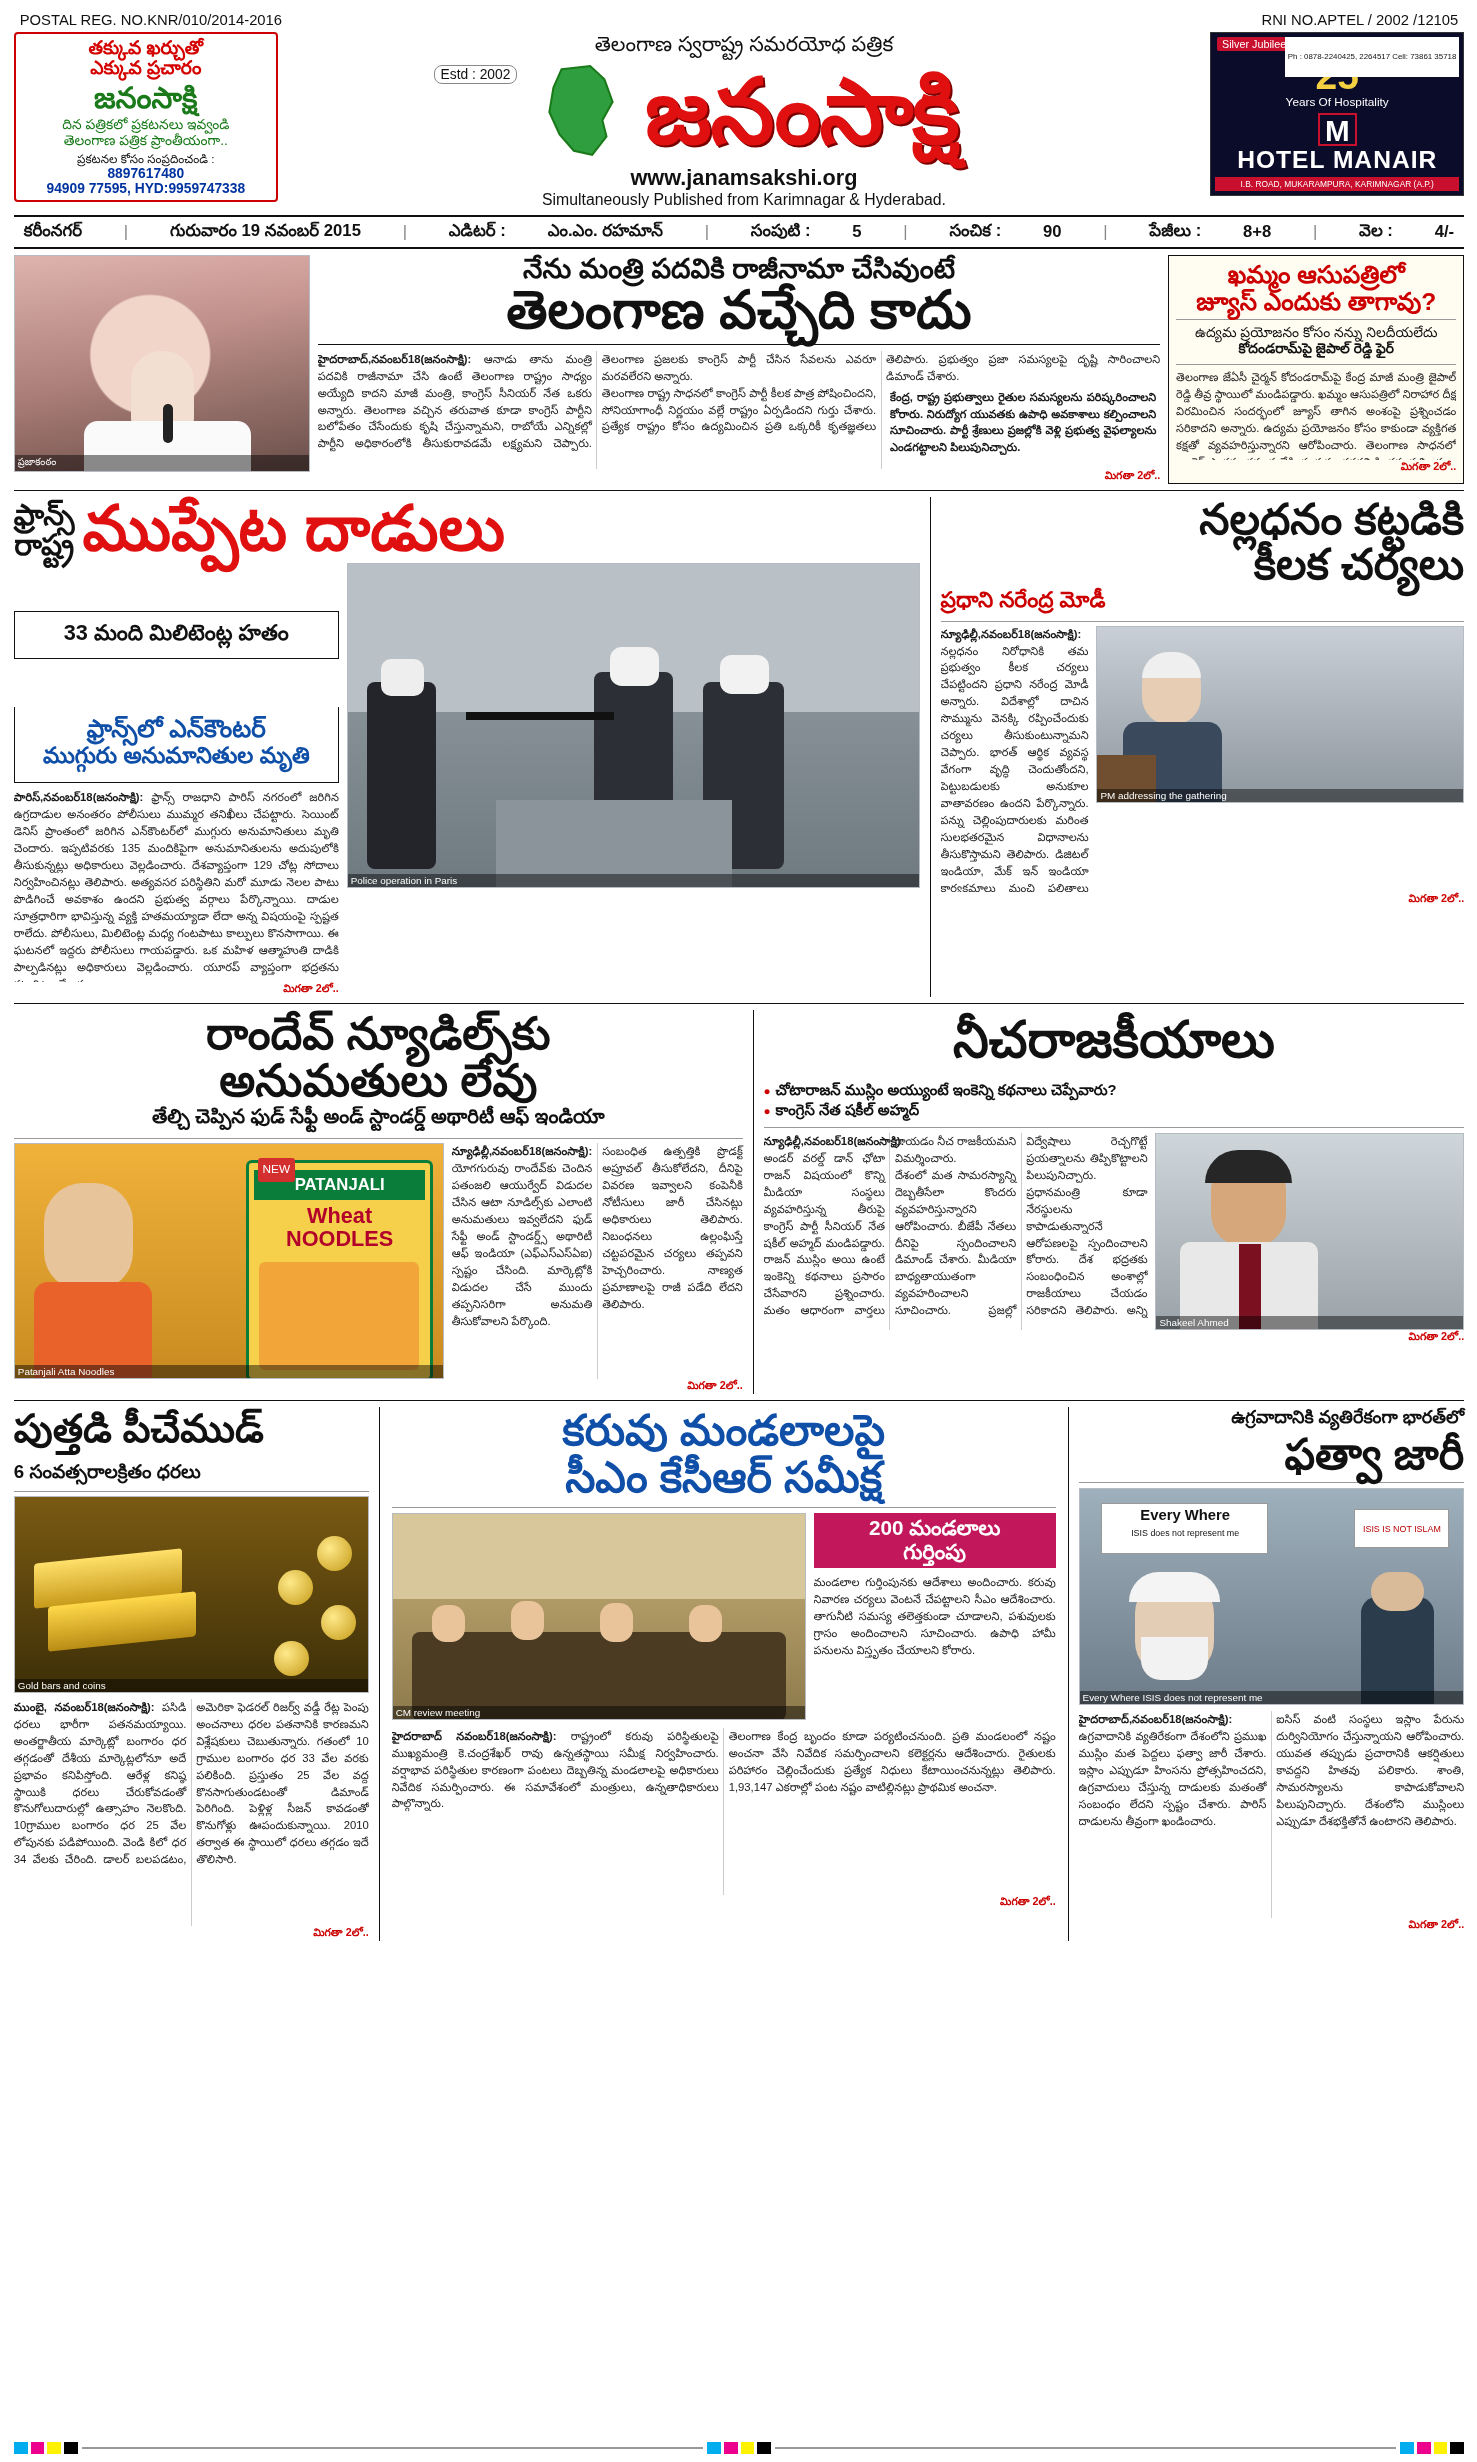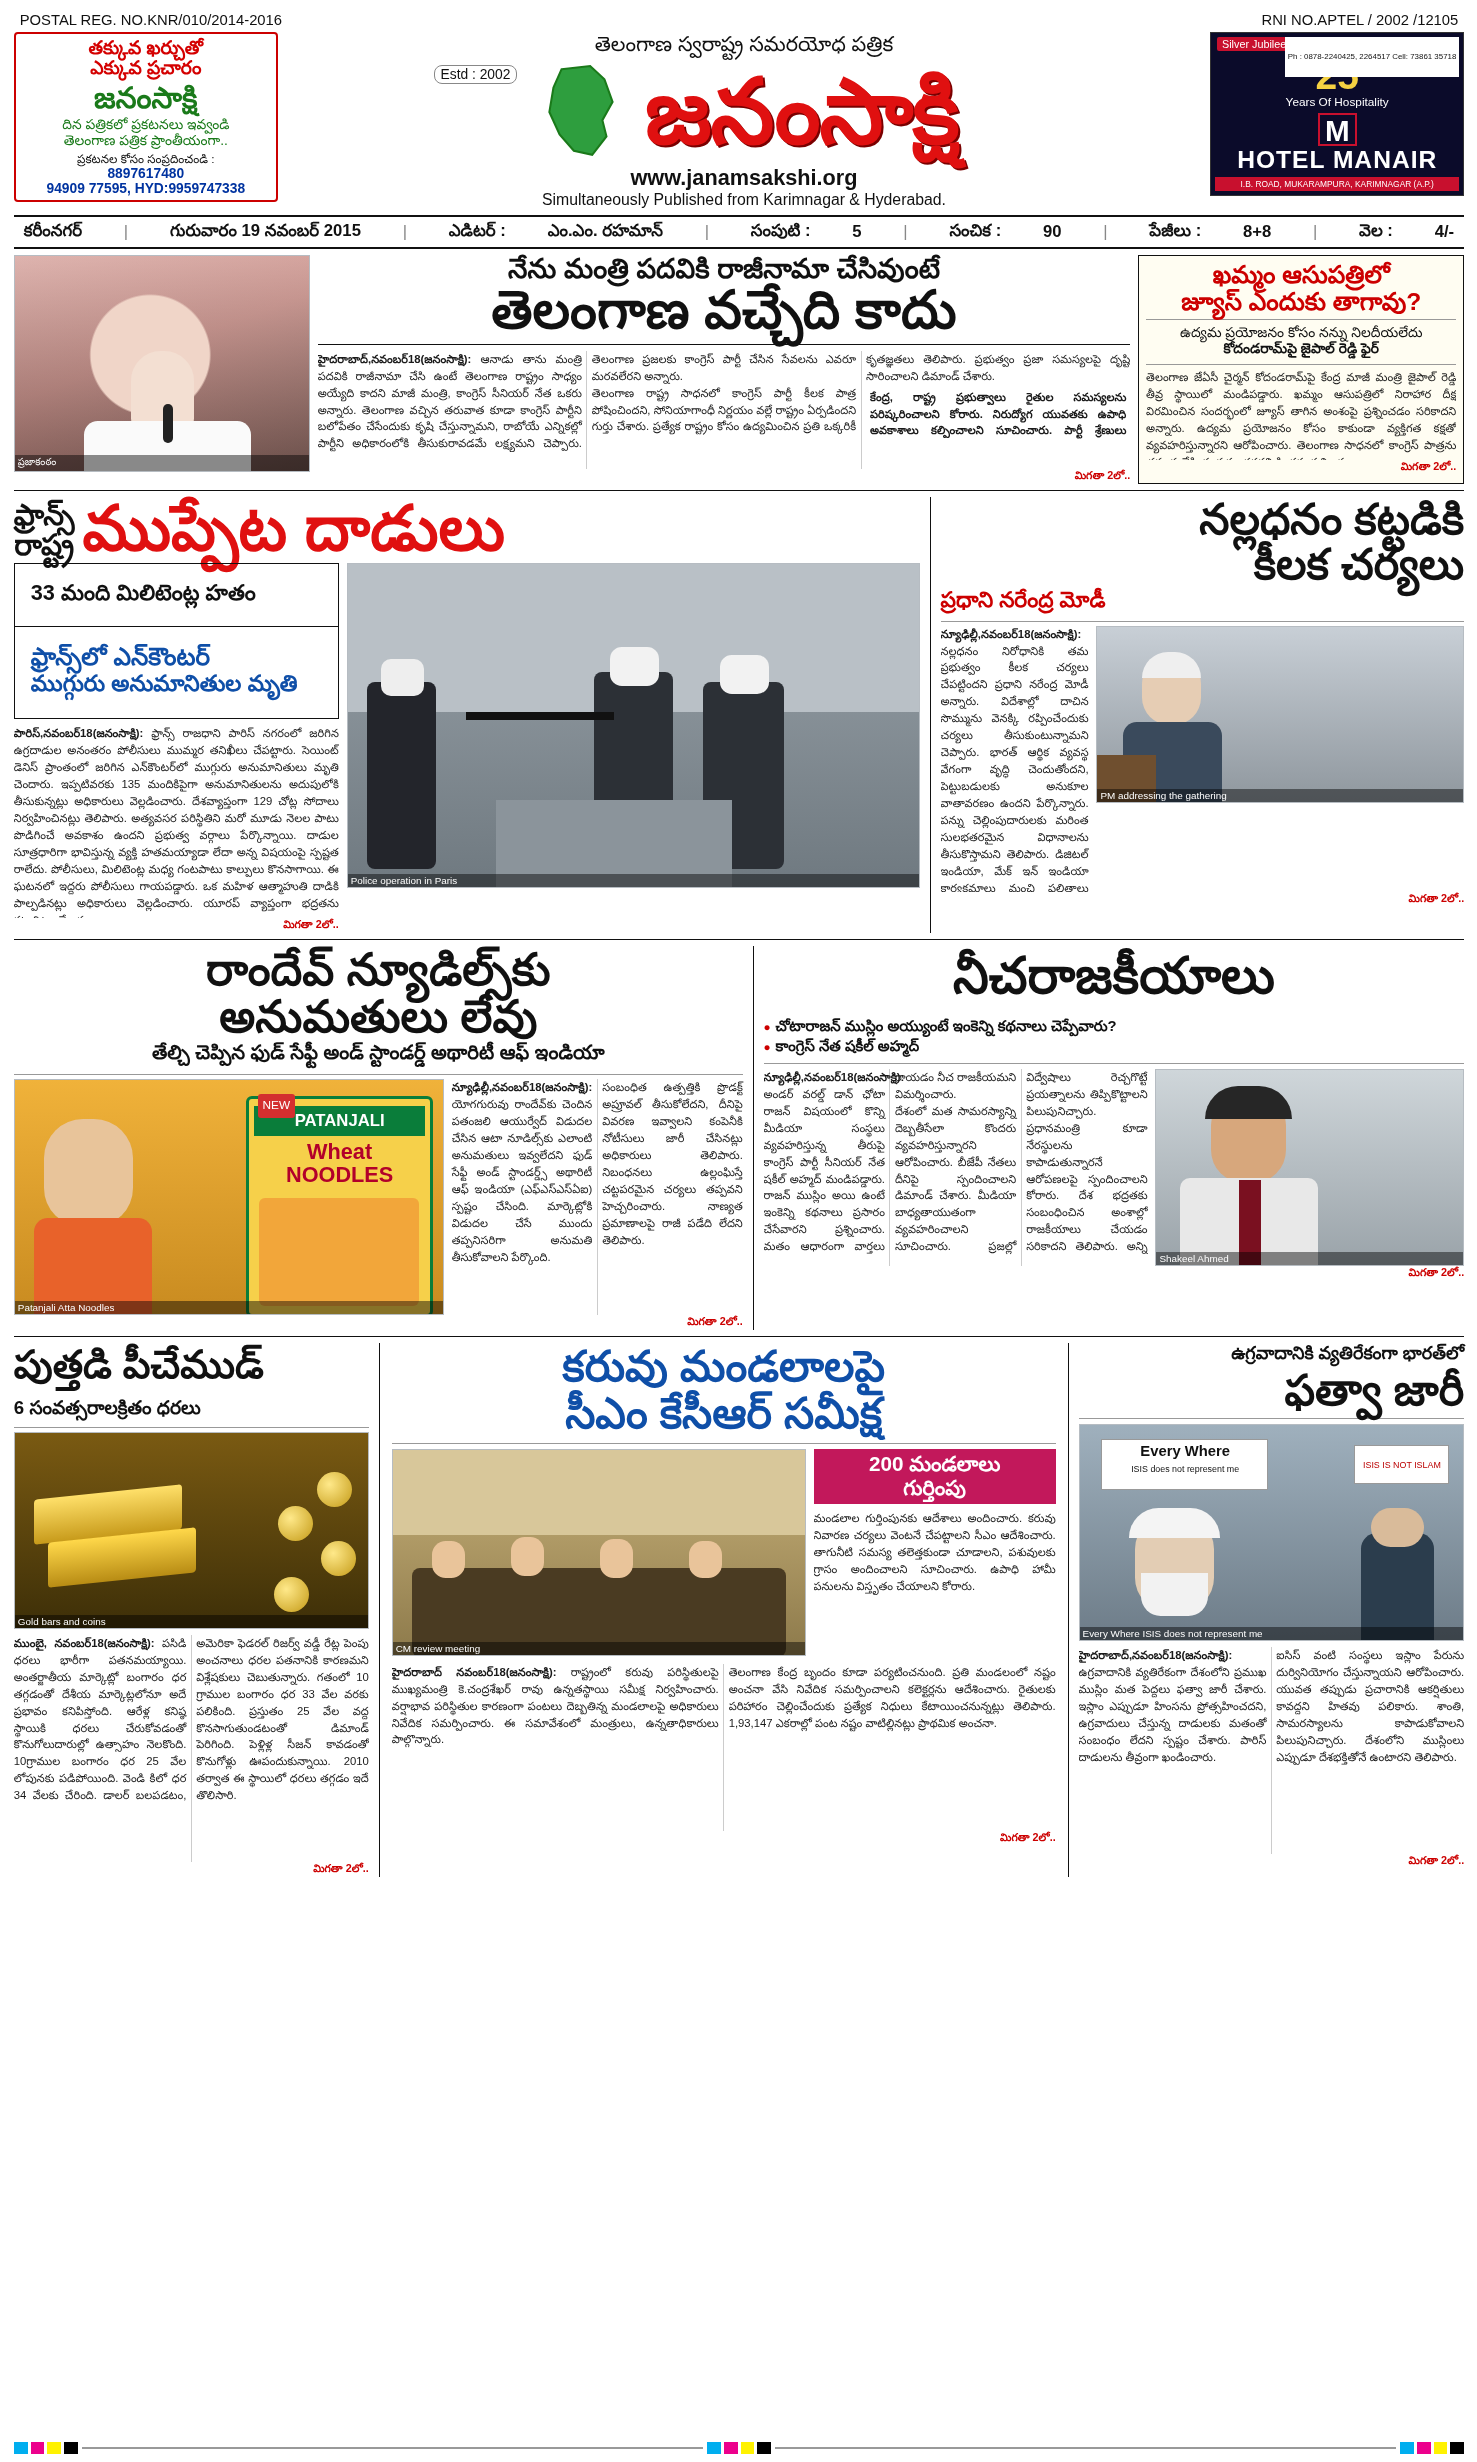--- a/index.html
+++ b/index.html
@@ -62,33 +62,33 @@
   .cols2 { column-count:2; column-gap:9.9px; column-rule:1px solid #ccc; }
   .photo { background:#cfd6dc; position:relative; overflow:hidden; border:1px solid #b6bcc2; }
   .photo .cap { position:absolute; bottom:0; left:0; right:0; font-size:9.9px; background:rgba(0,0,0,.45); color:#fff; padding:1px 3px; }
 
   
   .leadrow { display:flex; gap:7.9px; margin-top:5.9px; }
   .lead-photo { width:296px; height:217px; }
   .lead-mid { flex:1; }
   .lead-mid .k1 { font-size:27.6px; font-weight:bold; text-align:center; }
   .lead-mid .k2 { font-size:53px; font-weight:bold; text-align:center; line-height:1.05; margin-top:-2px; }
-  .lead-right { width:326px; border:1px solid #111; padding:4.9px 6.9px; background:#fffdf2; }
+  .lead-right { width:296px; border:1px solid #111; padding:4.9px 6.9px; background:#fffdf2; }
   .lead-right .h { color:#c00; font-size:24.6px; font-weight:bold; text-align:center; line-height:1.1; }
   .lead-right .s { font-size:13.8px; text-align:center; margin-top:3px; line-height:1.25; }
   .lead-right .s2 { font-size:13.8px; text-align:center; color:#111; font-weight:bold; }
 
   
   .band { display:flex; gap:9.9px; margin-top:5.9px; }
   .bl { width:906px; }
   .br { flex:1; }
   .france-head { display:flex; align-items:flex-end; gap:7.9px; }
   .france-head .small { font-size:29.6px; font-weight:bold; color:#111; line-height:1; text-align:center; }
   .france-head .big { font-size:63px; font-weight:bold; color:#e01010; line-height:1; }
-  .kbox { border:1px solid #111; padding:16px; text-align:left; }
+  .kbox { border:1px solid #111; padding:8px; text-align:center;margin-top:48px; }
   .kbox .a { font-size:21.7px; font-weight:bold; }
   .kbox .b { color:#0f4fa8; font-size:24.6px; font-weight:bold; line-height:1.1; }
   .kbox .c { color:#0f4fa8; font-size:22.7px; font-weight:bold; }
   .mod-head { font-size:43px; font-weight:bold; text-align:right; line-height:1.05; }
   .mod-sub { font-size:21.7px; color:#c00; font-weight:bold; }
 
   
   .ramdev-head { font-size:45px; font-weight:bold; text-align:center; line-height:1.05; }
   .ramdev-sub { font-size:19.7px; font-weight:bold; text-align:center; }
   .neecha { font-size:51px; font-weight:bold; text-align:center; color:#111; }

